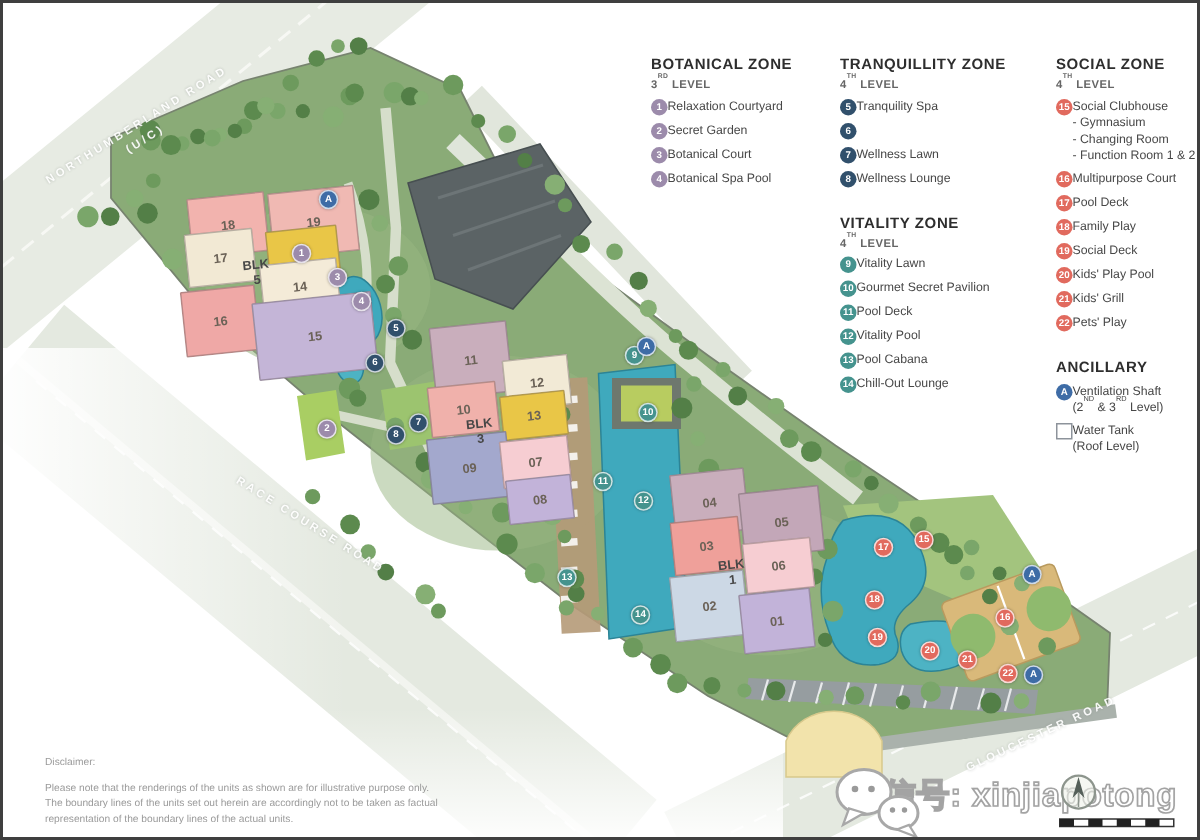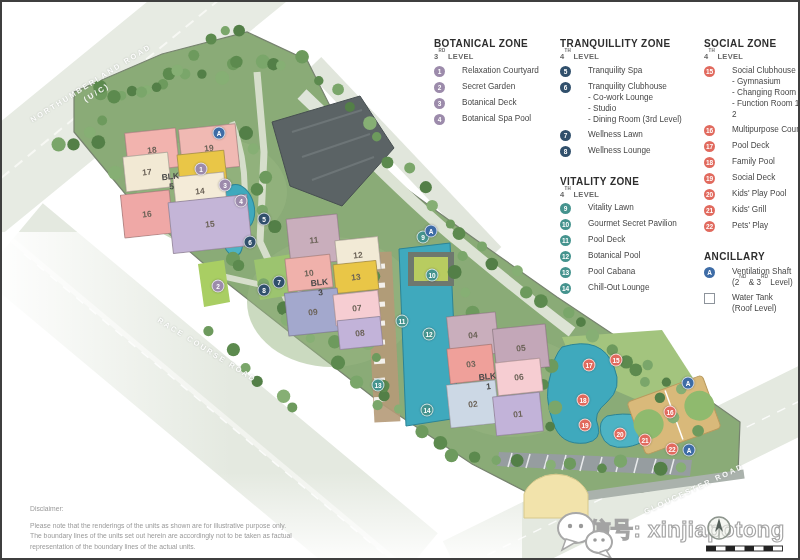--- a/index.html
+++ b/index.html
@@ -10,21 +10,21 @@
   
   .legend{position:absolute;left:432px;top:36px;display:flex;gap:14px;}
   .legend-col{display:flex;flex-direction:column;}
   .legend-col:nth-child(1){width:112px;}
   .legend-col:nth-child(2){width:130px;}
   .legend-col:nth-child(3){width:106px;}
   .zone{margin-bottom:15px;}
   .zone-title{font-size:10px;font-weight:bold;color:#2e2e2e;letter-spacing:.4px;}
   .zone-level{font-size:7.5px;font-weight:bold;color:#666;margin:2px 0 4px 0;letter-spacing:.3px;}
   .zone-level sup,.li-sub sup{font-size:60%;position:relative;top:-3px;}
-  .li-row{display:flex;gap:17px;margin:4px 0;align-items:flex-start;}
+  .li-row{display:flex;gap:0;margin:4px 0;align-items:flex-start;}
   .mk-c{flex:0 0 auto;width:11px;height:11px;border-radius:50%;color:#fff;font-size:6.5px;
         font-weight:bold;display:flex;align-items:center;justify-content:center;margin-top:1px;}
   .mk-sq{flex:0 0 auto;width:9px;height:9px;border:1px solid #8d939b;background:#fff;margin-top:1px;}
   .li-text{font-size:8.2px;color:#474747;line-height:1.35;}
   .li-sub{color:#474747;}
   
   #mapOverlays{position:absolute;left:0;top:0;width:800px;height:560px;}
   .unit{position:absolute;border:1px solid rgba(95,85,85,.4);border-radius:1px;
         transform:rotate(-6deg);display:flex;align-items:center;justify-content:center;
         font-size:8.5px;font-weight:600;color:#6b6257;}
@@ -336,21 +336,21 @@
           </div>
           <div class="li-row">
             <span class="mk-c" style="background: rgb(156, 139, 171);">2</span>
             <div class="li-text">
               <div class="li-label">Secret Garden</div>
             </div>
           </div>
           <div class="li-row">
             <span class="mk-c" style="background: rgb(156, 139, 171);">3</span>
             <div class="li-text">
-              <div class="li-label">Botanical Deck</div>
+              <div class="li-label">Botanical Court</div>
             </div>
           </div>
           <div class="li-row">
             <span class="mk-c" style="background: rgb(156, 139, 171);">4</span>
             <div class="li-text">
               <div class="li-label">Botanical Spa Pool</div>
             </div>
           </div>
         </div>
       </div>
@@ -359,26 +359,20 @@
           <div class="zone-title">TRANQUILLITY ZONE</div>
           <div class="zone-level">4<sup>TH</sup> LEVEL</div>
           <div class="li-row">
             <span class="mk-c" style="background: rgb(49, 80, 108);">5</span>
             <div class="li-text">
               <div class="li-label">Tranquility Spa</div>
             </div>
           </div>
           <div class="li-row">
             <span class="mk-c" style="background: rgb(49, 80, 108);">6</span>
-            <div class="li-text">
-              <div class="li-label">Tranquility Clubhouse</div>
-              <div class="li-sub">- Co-work Lounge</div>
-              <div class="li-sub">- Studio</div>
-              <div class="li-sub">- Dining Room (3rd Level)</div>
-            </div>
           </div>
           <div class="li-row">
             <span class="mk-c" style="background: rgb(49, 80, 108);">7</span>
             <div class="li-text">
               <div class="li-label">Wellness Lawn</div>
             </div>
           </div>
           <div class="li-row">
             <span class="mk-c" style="background: rgb(49, 80, 108);">8</span>
             <div class="li-text">
@@ -403,21 +397,21 @@
           </div>
           <div class="li-row">
             <span class="mk-c" style="background: rgb(69, 147, 142);">11</span>
             <div class="li-text">
               <div class="li-label">Pool Deck</div>
             </div>
           </div>
           <div class="li-row">
             <span class="mk-c" style="background: rgb(69, 147, 142);">12</span>
             <div class="li-text">
-              <div class="li-label">Botanical Pool</div>
+              <div class="li-label">Vitality Pool</div>
             </div>
           </div>
           <div class="li-row">
             <span class="mk-c" style="background: rgb(69, 147, 142);">13</span>
             <div class="li-text">
               <div class="li-label">Pool Cabana</div>
             </div>
           </div>
           <div class="li-row">
             <span class="mk-c" style="background: rgb(69, 147, 142);">14</span>
@@ -448,21 +442,21 @@
           </div>
           <div class="li-row">
             <span class="mk-c" style="background: rgb(225, 106, 94);">17</span>
             <div class="li-text">
               <div class="li-label">Pool Deck</div>
             </div>
           </div>
           <div class="li-row">
             <span class="mk-c" style="background: rgb(225, 106, 94);">18</span>
             <div class="li-text">
-              <div class="li-label">Family Pool</div>
+              <div class="li-label">Family Play</div>
             </div>
           </div>
           <div class="li-row">
             <span class="mk-c" style="background: rgb(225, 106, 94);">19</span>
             <div class="li-text">
               <div class="li-label">Social Deck</div>
             </div>
           </div>
           <div class="li-row">
             <span class="mk-c" style="background: rgb(225, 106, 94);">20</span>

